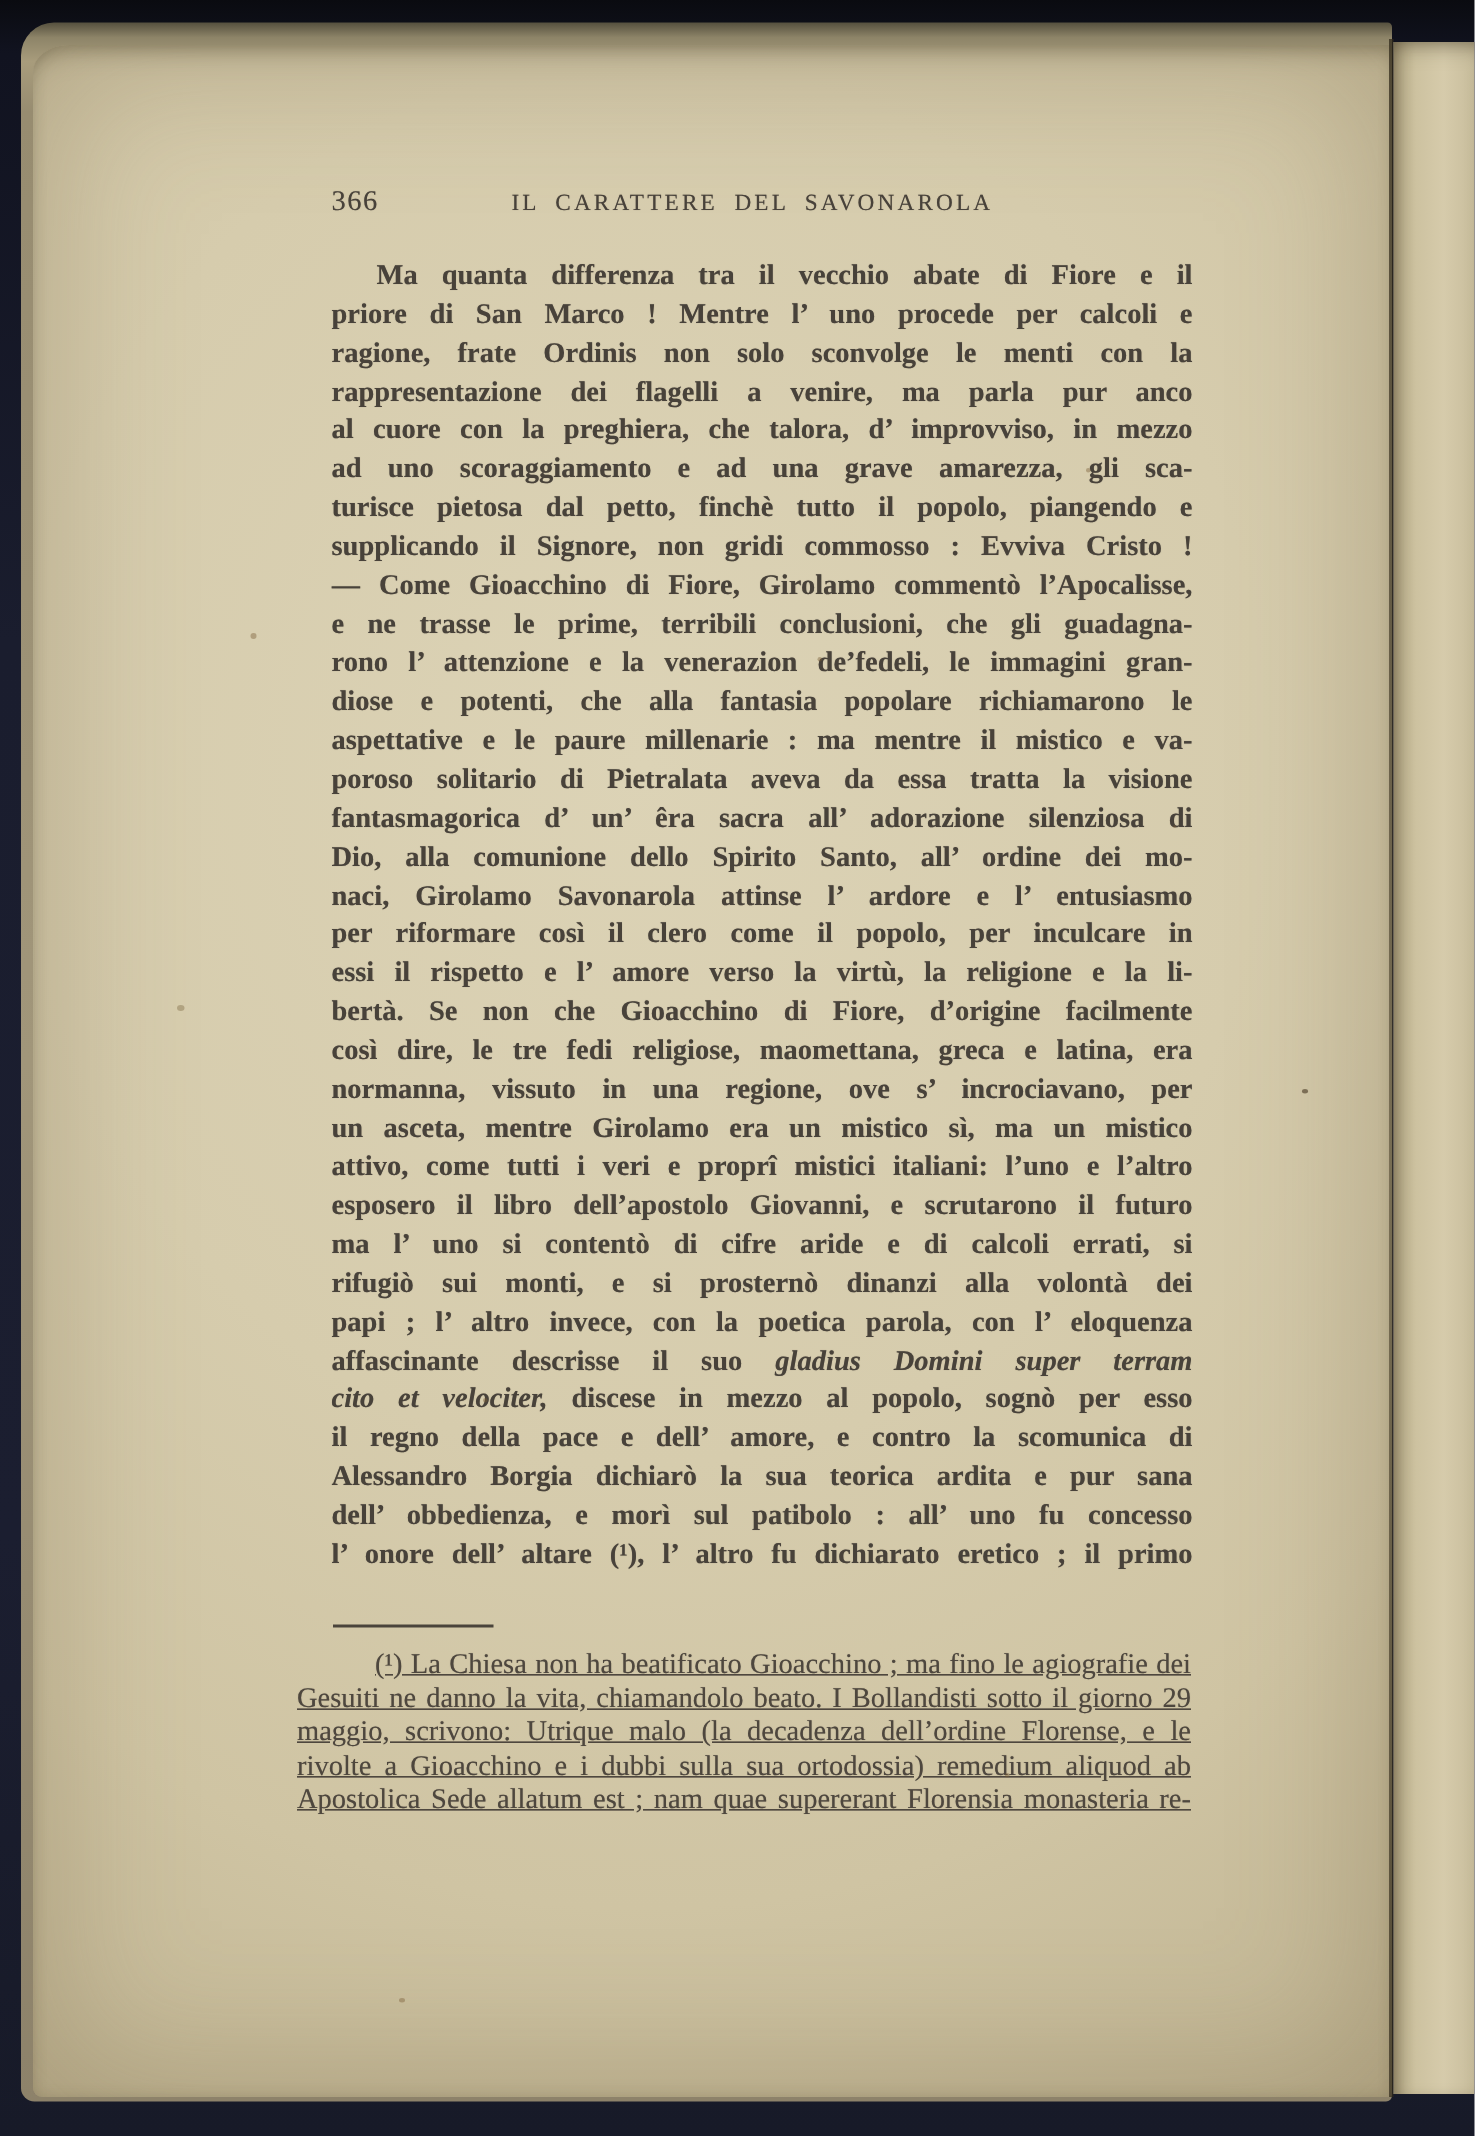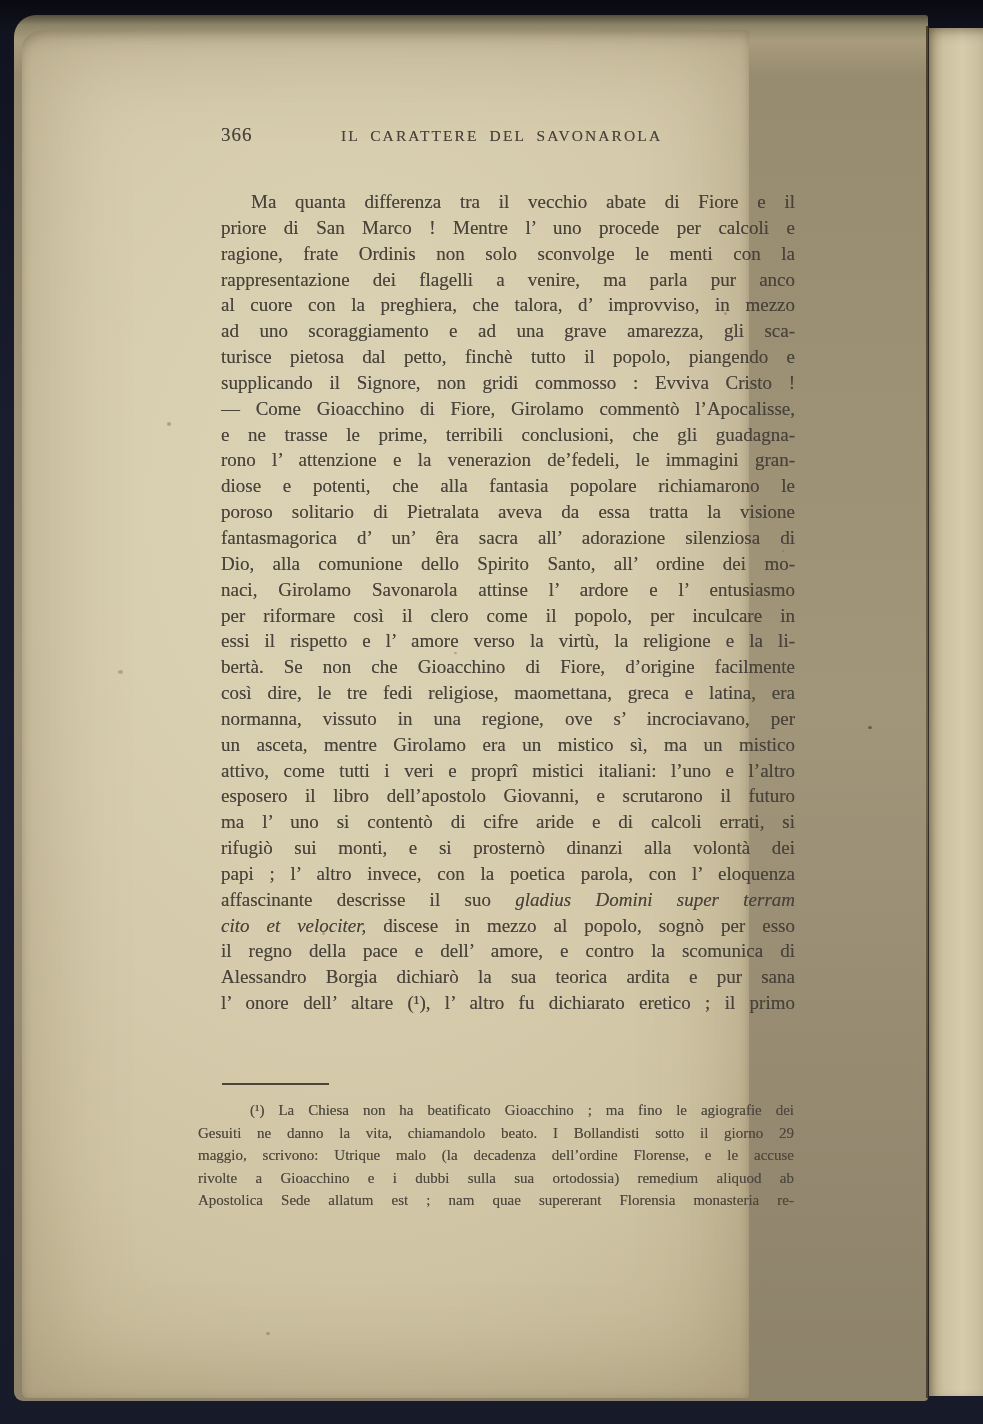--- a/index.html
+++ b/index.html
@@ -12,21 +12,21 @@
     background: linear-gradient(180deg, #0a0b10 0%, #111320 2.5%, #1a1d2e 30%, #1b1e30 72%, #171a28 100%);
   }
   
   .edge-pages {
     position: absolute; left: 14px; top: 15px; width: 914px; height: 1386px;
     background: linear-gradient(180deg, #55503e 0px, #8d8468 10px, #a89c7c 26px, #978c70 60px, #a1967a 50%, #8d826a 100%);
     border-radius: 22px 3px 4px 9px;
   }
   
   .page {
-    position: absolute; left: 22px; top: 30px; width: 727px; height: 1368px;
+    position: absolute; left: 22px; top: 30px; width: 906px; height: 1368px;
     background: radial-gradient(120% 90% at 45% 35%,
        #dcd3b6 0%, #d6ccad 38%, #cfc4a3 62%, #c0b492 84%, #ab9f7d 100%);
     border-radius: 24px 2px 3px 6px / 18px 2px 3px 6px;
     box-shadow: inset 0 0 90px 18px rgba(124,109,77,0.32),
                 inset 0 0 9px rgba(95,85,60,0.28),
                 inset 0 14px 18px -12px rgba(80,72,50,0.55);
   }
   
   .crease {
     position: absolute; left: 926px; top: 26px; width: 3px; height: 1372px;
@@ -47,41 +47,42 @@
   .page-number {
     position: absolute; left: 0; top: 2px; font-size: 19px; letter-spacing: 1px;
   }
   .running-title {
     position: absolute; left: 50%; transform: translateX(-52%); top: 5px;
     font-size: 15.5px; letter-spacing: 2.1px; word-spacing: 5px; white-space: nowrap;
   }
 
   
   .bodytext {
-    position: absolute; left: 199px; top: 159px; width: 574px;
+    position: absolute; left: 199px; top: 141px; width: 574px; font-weight: bold;
   }
   .bline {
     height: 25.85px; line-height: 25.85px; font-size: 19px;
     text-align: justify; text-align-last: justify; overflow: hidden;
   }
   .bline:first-child { padding-left: 30px; }
   .bline em { font-style: italic; }
 
   
   .fn-rule {
     position: absolute; left: 200px; top: 1053px; width: 107px; height: 2px;
     background: #4a443b;
   }
   .footnote {
     position: absolute; left: 176px; top: 1069px; width: 596px;
   }
   .fline {
-    height: 22.6px; line-height: 22.6px; font-size: 15px;
+    height: 22.6px; line-height: 22.6px; font-size: 19px;
     text-align: justify; text-align-last: justify; overflow: hidden;
     color: #4e473e;
+    text-decoration: underline;
   }
   .fline:first-child { padding-left: 52px; }
 
   
   .speck { position: absolute; border-radius: 50%; background: rgba(122,92,55,0.42); }
   .s1 { left: 145px; top: 392px; width: 4px; height: 4px; }
   .s2 { left: 523px; top: 408px; width: 3px; height: 3px; }
   .s3 { left: 702px; top: 282px; width: 3px; height: 3px; }
   .s4 { left: 432px; top: 622px; width: 3px; height: 2px; }
   .s5 { left: 868px; top: 726px; width: 4px; height: 3px; background: rgba(70,55,35,0.6); }
@@ -109,39 +110,41 @@
         <div class="bline"><span>ragione, frate Ordinis non solo sconvolge le menti con la</span></div>
         <div class="bline"><span>rappresentazione dei flagelli a venire, ma parla pur anco</span></div>
         <div class="bline"><span>al cuore con la preghiera, che talora, d’ improvviso, in mezzo</span></div>
         <div class="bline"><span>ad uno scoraggiamento e ad una grave amarezza, gli sca-</span></div>
         <div class="bline"><span>turisce pietosa dal petto, finchè tutto il popolo, piangendo e</span></div>
         <div class="bline"><span>supplicando il Signore, non gridi commosso : Evviva Cristo !</span></div>
         <div class="bline"><span>— Come Gioacchino di Fiore, Girolamo commentò l’Apocalisse,</span></div>
         <div class="bline"><span>e ne trasse le prime, terribili conclusioni, che gli guadagna-</span></div>
         <div class="bline"><span>rono l’ attenzione e la venerazion de’fedeli, le immagini gran-</span></div>
         <div class="bline"><span>diose e potenti, che alla fantasia popolare richiamarono le</span></div>
+        <div class="bline"><span>aspettative e le paure millenarie : ma mentre il mistico e va-</span></div>
         <div class="bline"><span>poroso solitario di Pietralata aveva da essa tratta la visione</span></div>
         <div class="bline"><span>fantasmagorica d’ un’ êra sacra all’ adorazione silenziosa di</span></div>
         <div class="bline"><span>Dio, alla comunione dello Spirito Santo, all’ ordine dei mo-</span></div>
         <div class="bline"><span>naci, Girolamo Savonarola attinse l’ ardore e l’ entusiasmo</span></div>
         <div class="bline"><span>per riformare così il clero come il popolo, per inculcare in</span></div>
         <div class="bline"><span>essi il rispetto e l’ amore verso la virtù, la religione e la li-</span></div>
         <div class="bline"><span>bertà. Se non che Gioacchino di Fiore, d’origine facilmente</span></div>
         <div class="bline"><span>così dire, le tre fedi religiose, maomettana, greca e latina, era</span></div>
         <div class="bline"><span>normanna, vissuto in una regione, ove s’ incrociavano, per</span></div>
         <div class="bline"><span>un asceta, mentre Girolamo era un mistico sì, ma un mistico</span></div>
         <div class="bline"><span>attivo, come tutti i veri e proprî mistici italiani: l’uno e l’altro</span></div>
         <div class="bline"><span>esposero il libro dell’apostolo Giovanni, e scrutarono il futuro</span></div>
         <div class="bline"><span>ma l’ uno si contentò di cifre aride e di calcoli errati, si</span></div>
         <div class="bline"><span>rifugiò sui monti, e si prosternò dinanzi alla volontà dei</span></div>
         <div class="bline"><span>papi ; l’ altro invece, con la poetica parola, con l’ eloquenza</span></div>
         <div class="bline"><span>affascinante descrisse il suo </span><em>gladius Domini super terram</em></div>
         <div class="bline"><em>cito et velociter,</em><span> discese in mezzo al popolo, sognò per esso</span></div>
         <div class="bline"><span>il regno della pace e dell’ amore, e contro la scomunica di</span></div>
         <div class="bline"><span>Alessandro Borgia dichiarò la sua teorica ardita e pur sana</span></div>
+        <div class="bline"><span>dell’ obbedienza, e morì sul patibolo : all’ uno fu concesso</span></div>
         <div class="bline"><span>l’ onore dell’ altare (¹), l’ altro fu dichiarato eretico ; il primo</span></div>
       </div>
 
     <div class="fn-rule"></div>
 
     <div class="footnote ink">
         <div class="fline"><span>(¹) La Chiesa non ha beatificato Gioacchino ; ma fino le agiografie dei</span></div>
         <div class="fline"><span>Gesuiti ne danno la vita, chiamandolo beato. I Bollandisti sotto il giorno 29</span></div>
         <div class="fline"><span>maggio, scrivono: Utrique malo (la decadenza dell’ordine Florense, e le accuse</span></div>
         <div class="fline"><span>rivolte a Gioacchino e i dubbi sulla sua ortodossia) remedium aliquod ab</span></div>

